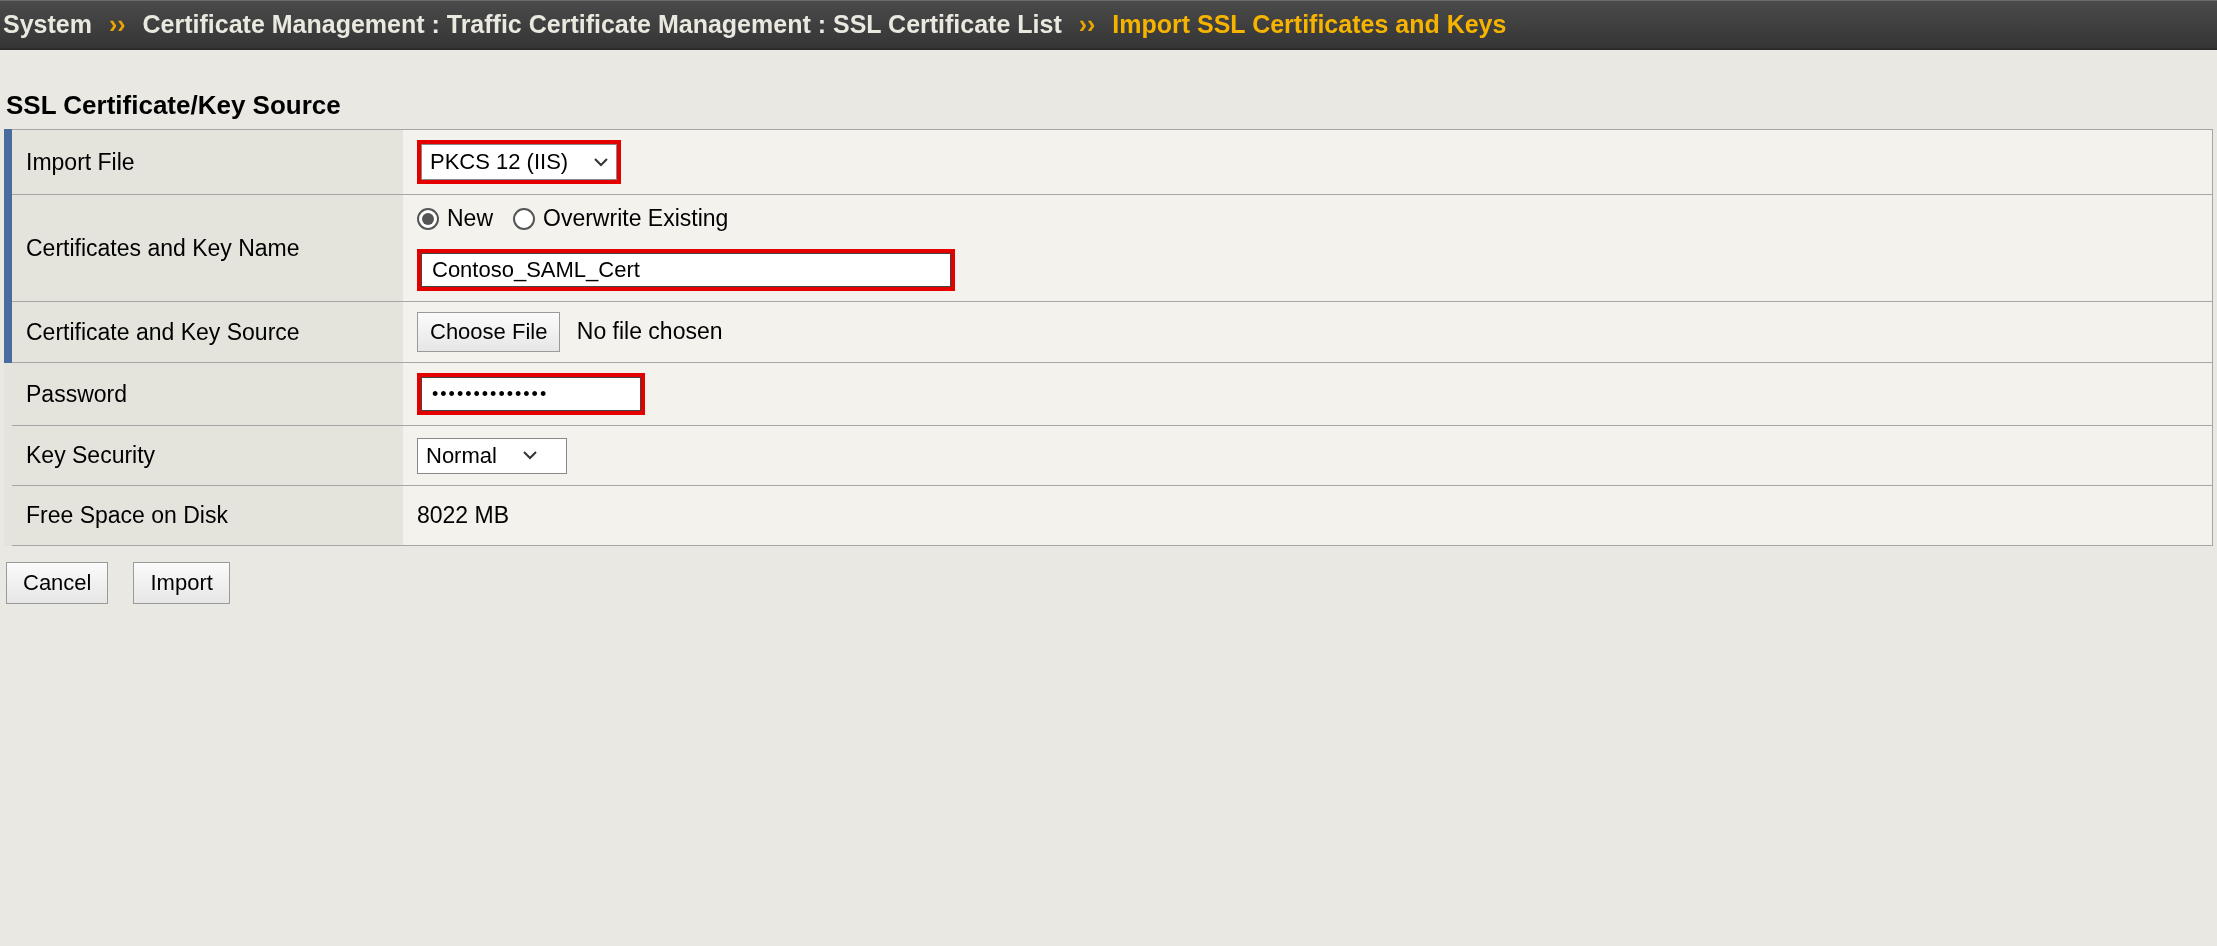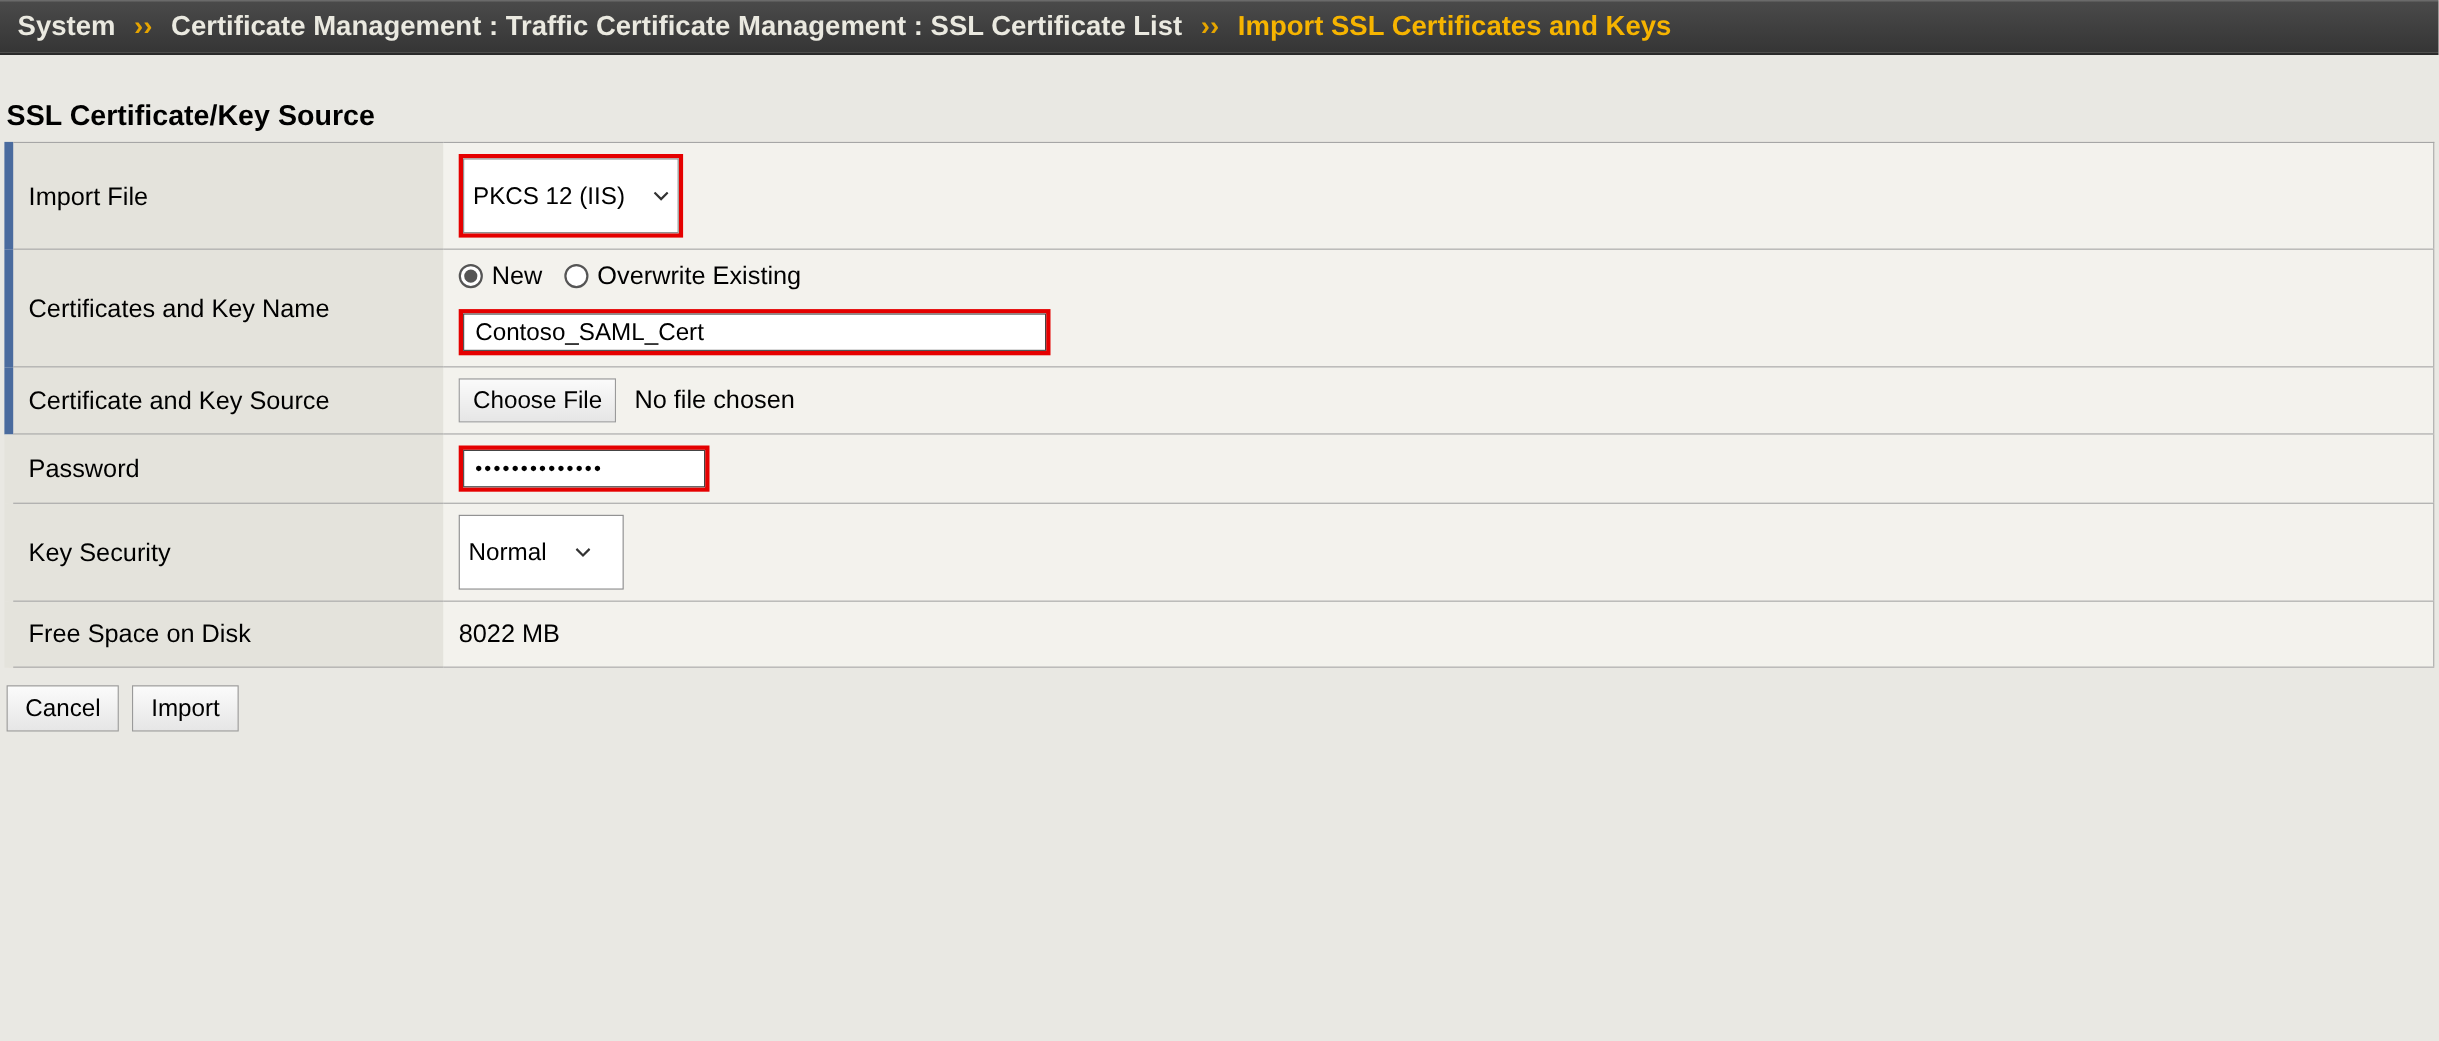--- a/index.html
+++ b/index.html
@@ -10,21 +10,21 @@
     body {
       font-family: Arial, Helvetica, sans-serif;
       background: #e9e8e3;
       font-size: 22px;
     }
     .breadcrumb {
       background: #3b3b3b;
       background: linear-gradient(to bottom, #4a4a4a 0%, #353535 100%);
       border-top: 1px solid #6a6a6a;
       border-bottom: 2px solid #2a2a2a;
-      padding: 9px 16px;
+      padding: 9px 3px;
       color: #eae9e0;
       font-weight: bold;
       font-size: 25px;
     }
     .breadcrumb .sep {
       color: #e6a500;
       margin: 0 10px;
       font-weight: bold;
     }
     .breadcrumb .active {
@@ -72,21 +72,21 @@
       font-size: 22px;
     }
     .highlight-red {
       border: 4px solid #e50000;
       display: inline-block;
       padding: 0;
     }
     .select-box {
       background: #fff;
       border: 1px solid #888;
-      padding: 20px 8px;
+      padding: 4px 8px;
       display: inline-flex;
       align-items: center;
       gap: 26px;
       cursor: pointer;
     }
     .select-box.wide {
       min-width: 150px;
     }
     .chev {
       display: inline-block;
@@ -136,21 +136,21 @@
       border: 1px solid #9a9a9a;
       padding: 6px 12px;
       cursor: pointer;
     }
     .file-status {
       margin-left: 10px;
     }
     .action-bar {
       padding: 16px 6px;
       display: flex;
-      gap: 12px;
+      gap: 25px;
     }
     .action-btn {
       background: linear-gradient(to bottom, #fbfbfb, #e6e6e6);
       border: 1px solid #9a9a9a;
       padding: 7px 16px;
       cursor: pointer;
     }
   </style>
 </head>
 <body>

